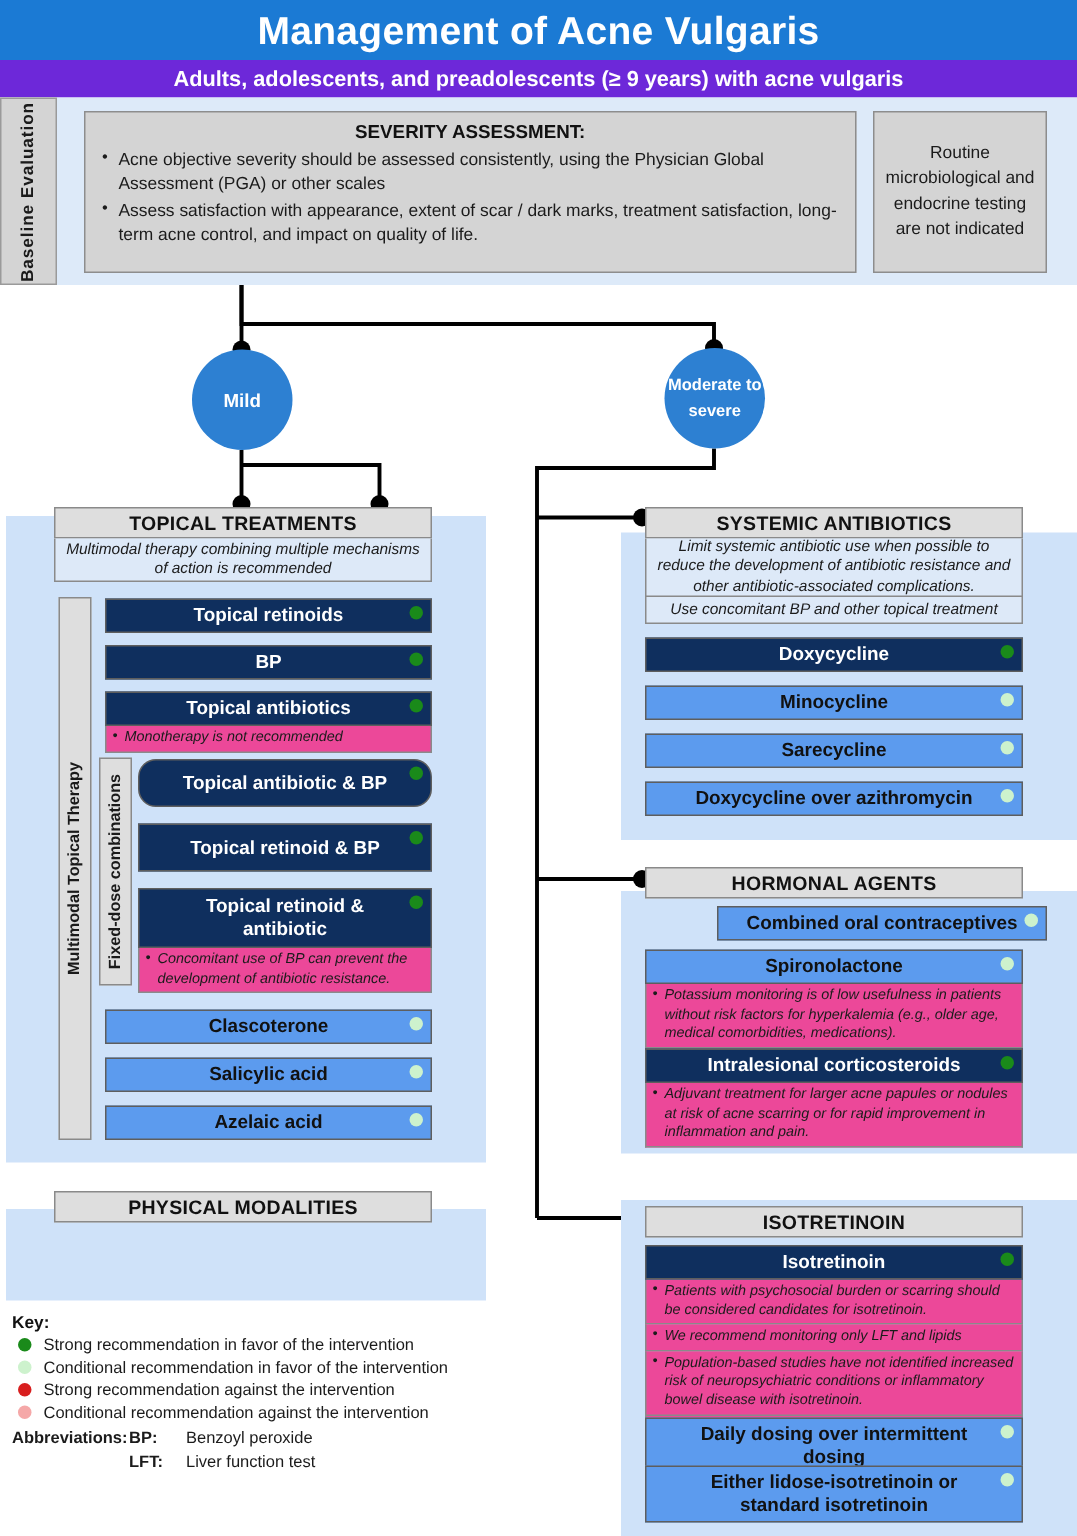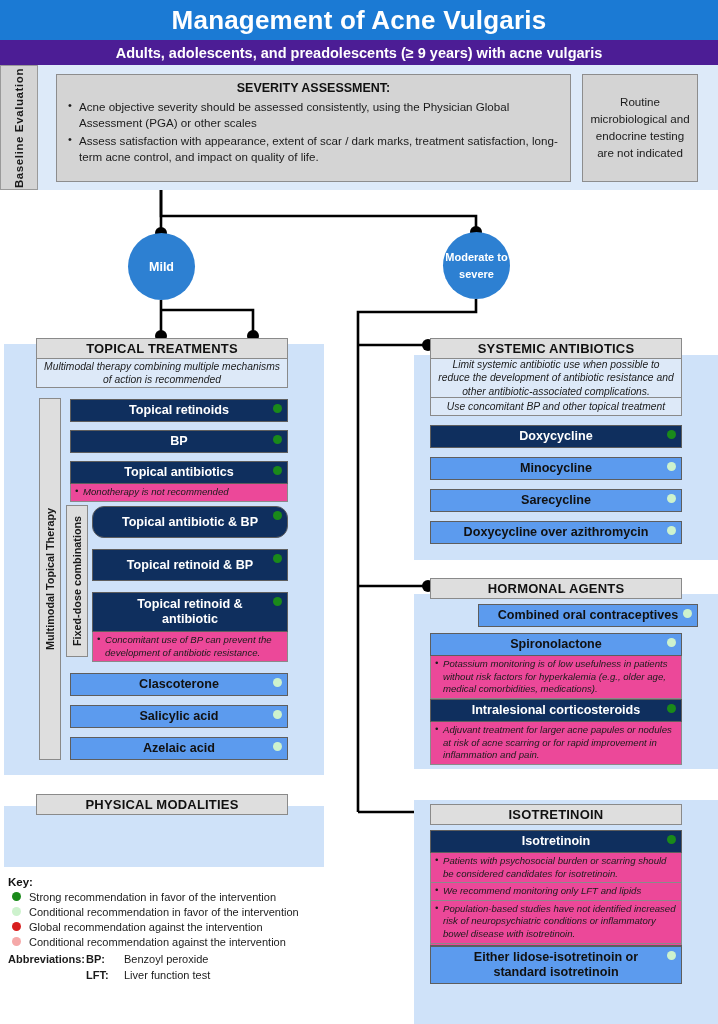--- a/index.html
+++ b/index.html
@@ -13,21 +13,21 @@
 
   
   .title-bar {
     position: absolute; left: 0; top: 0; width: 718px; height: 40px;
     background: #1b7ad4; color: #ffffff;
     display: flex; align-items: center; justify-content: center;
     font-size: 26px; font-weight: bold; letter-spacing: .2px;
   }
   .subtitle-bar {
     position: absolute; left: 0; top: 40px; width: 718px; height: 25px;
-    background: #4c1d95; color: #ffffff;
+    background: #6d28d9; color: #ffffff;
     display: flex; align-items: center; justify-content: center;
     font-size: 14.5px; font-weight: bold;
   }
 
   
   .baseline-band {
     position: absolute; left: 0; top: 65px; width: 718px; height: 125px;
     background: #ddeaf9;
   }
   .baseline-tab {
@@ -354,40 +354,40 @@
       <p>For persons of pregnancy potential, pregnancy prevention is mandatory.</p>
     </div>
   </div>
 
   <div class="item" style="left:430px; top:945px; width:252px;">
     <div class="item-bar bar-cond">
       <span>Daily dosing over intermittent dosing</span>
       <span class="dot dot-cond-favor"></span>
     </div>
   </div>
-  <div class="item" style="left:430px; top:946px; width:252px;">
+  <div class="item" style="left:430px; top:977px; width:252px;">
     <div class="item-bar bar-cond" style="height:38px;">
       <span>Either lidose-isotretinoin or standard isotretinoin</span>
       <span class="dot dot-cond-favor"></span>
     </div>
   </div>
 
   <div id="legend">
     <div class="legend-title">Key:</div>
     <div class="legend-row">
       <span class="legend-dot dot-strong-favor"></span>
       <span class="legend-text">Strong recommendation in favor of the intervention</span>
     </div>
     <div class="legend-row">
       <span class="legend-dot dot-cond-favor"></span>
       <span class="legend-text">Conditional recommendation in favor of the intervention</span>
     </div>
     <div class="legend-row">
       <span class="legend-dot dot-strong-against"></span>
-      <span class="legend-text">Global recommendation against the intervention</span>
+      <span class="legend-text">Strong recommendation against the intervention</span>
     </div>
     <div class="legend-row">
       <span class="legend-dot dot-cond-against"></span>
       <span class="legend-text">Conditional recommendation against the intervention</span>
     </div>
   </div>
 
   <div id="abbrev">
     <div class="abbrev-row">
       <span class="abbrev-lead">Abbreviations:</span>

